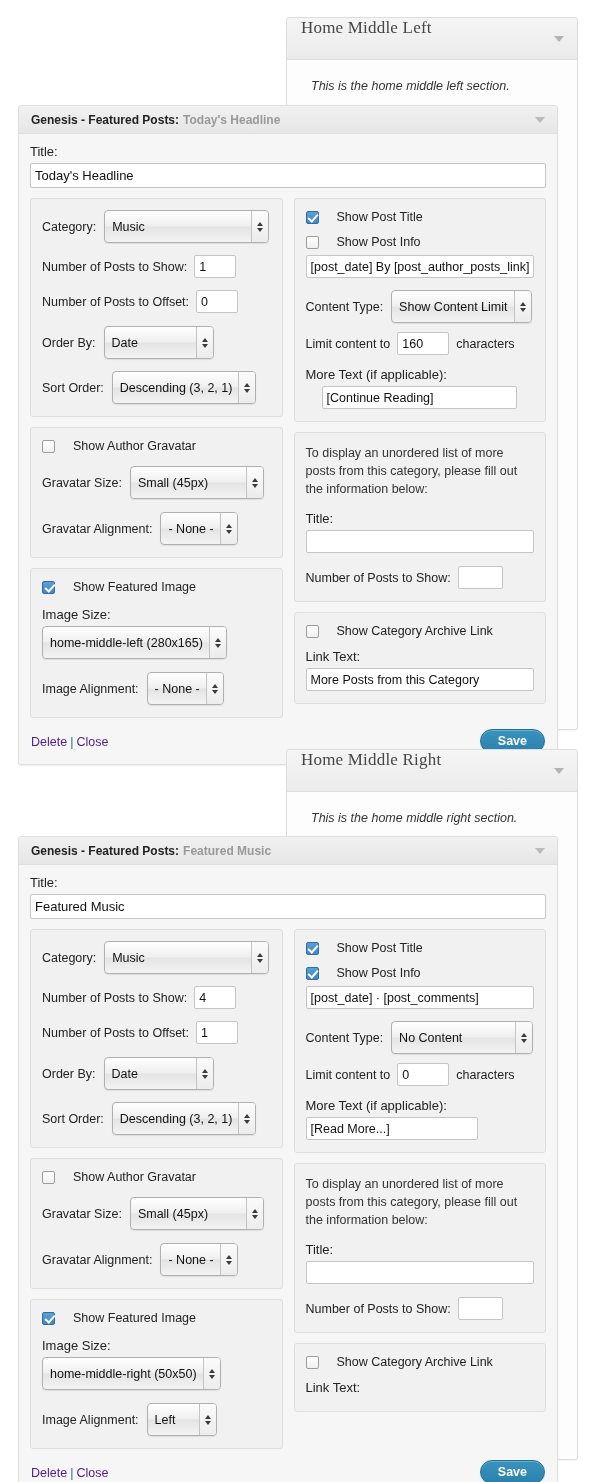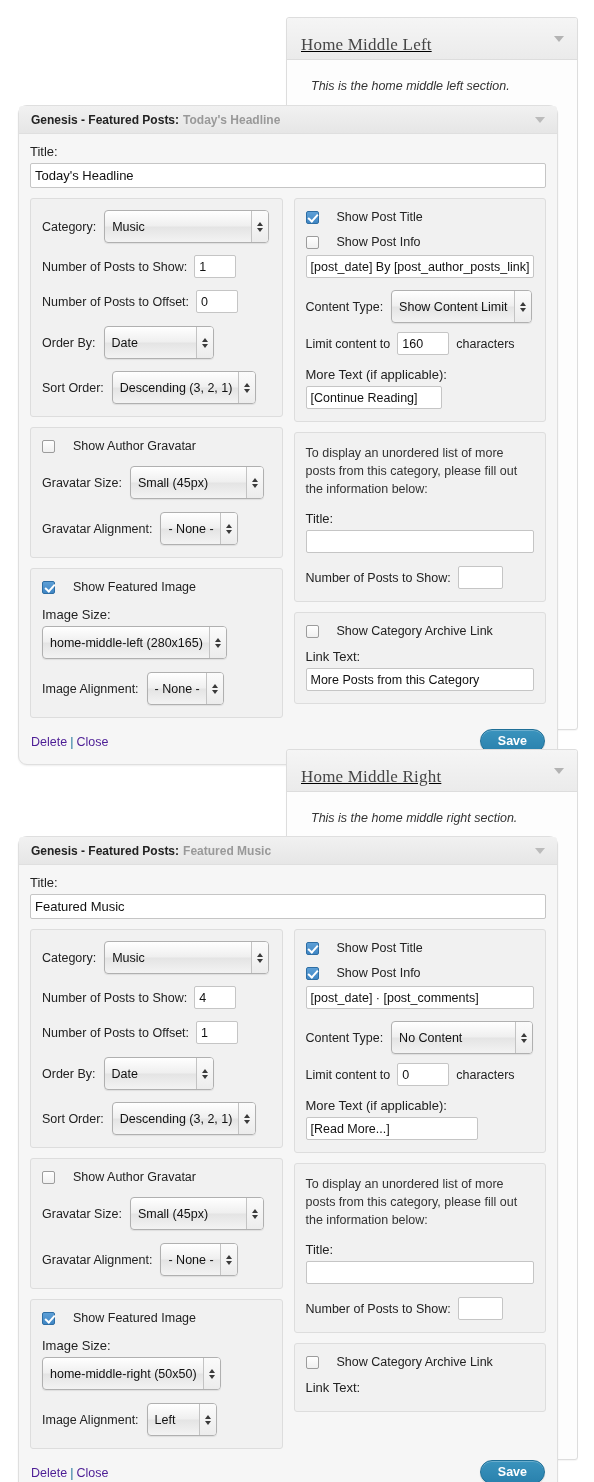--- a/index.html
+++ b/index.html
@@ -19,24 +19,23 @@
     background: #fdfdfd;
     border: 1px solid #dddddd;
     border-radius: 3px;
     box-shadow: 0 1px 1px rgba(0,0,0,.04);
   }
   .sidebar-head {
     height: 42px;
     background: linear-gradient(180deg,#f5f5f5 0%,#ebebeb 100%);
     border-bottom: 1px solid #dddddd;
     border-radius: 3px 3px 0 0;
-    display: flex; align-items: flex-end;
-    padding: 0 12px 4px 14px;
+    display: flex; align-items: flex-start;
+    padding: 0 12px 16px 14px;
     position: relative;
-    text-decoration: underline;
   }
   .sidebar-title {
     font-family: "Liberation Serif", serif;
     font-size: 17px;
     color: #464646;
     letter-spacing: .2px;
   }
   .sb-toggle {
     position: absolute; right: 13px; top: 50%;
     transform: translateY(-50%);
@@ -51,21 +50,21 @@
     padding: 18px 16px 0 24px;
     line-height: 1.4;
   }
 
   
   .widget {
     position: absolute;
     left: 18px; width: 540px;
     background: #f6f6f6;
     border: 1px solid #dfdfdf;
-    border-radius: 9px;
+    border-radius: 3px;
     box-shadow: 0 1px 2px rgba(0,0,0,.07);
   }
   .widget-head {
     height: 28px;
     background: linear-gradient(180deg,#f1f1f1 0%,#e6e6e6 100%);
     border-bottom: 1px solid #dfdfdf;
     border-radius: 3px 3px 0 0;
     display: flex; align-items: center;
     padding: 0 12px;
     position: relative;
@@ -339,21 +338,21 @@
                     <i class="ar-dn"></i>
                   </span>
               </span>
             </div>
             <div class="row" style="margin-bottom:12px;">
               <span class="lbl">Limit content to</span>
               <input class="txt" style="width: 52px; margin: 0px 7px;" type="text" value="160">
               <span class="lbl">characters</span>
             </div>
             <label class="field-label">More Text (if applicable):</label>
-            <input class="txt" style="width: 136px;" type="text" value="[Continue Reading]">
+            <input class="txt" style="width: 195px; margin-left: 16px;" type="text" value="[Continue Reading]">
           </div>
 
           <div class="box">
             <div class="helptext" style="margin-bottom:13px;">To display an unordered list of more posts from this category, please fill out the information below:</div>
             <label class="field-label">Title:</label>
             <input class="txt" style="width: 100%; margin-bottom: 13px;" type="text" value="">
             <div class="row">
               <span class="lbl">Number of Posts to Show:</span>
               <input class="txt" style="width: 45px; margin-left: 7px;" type="text" value="">
             </div>

